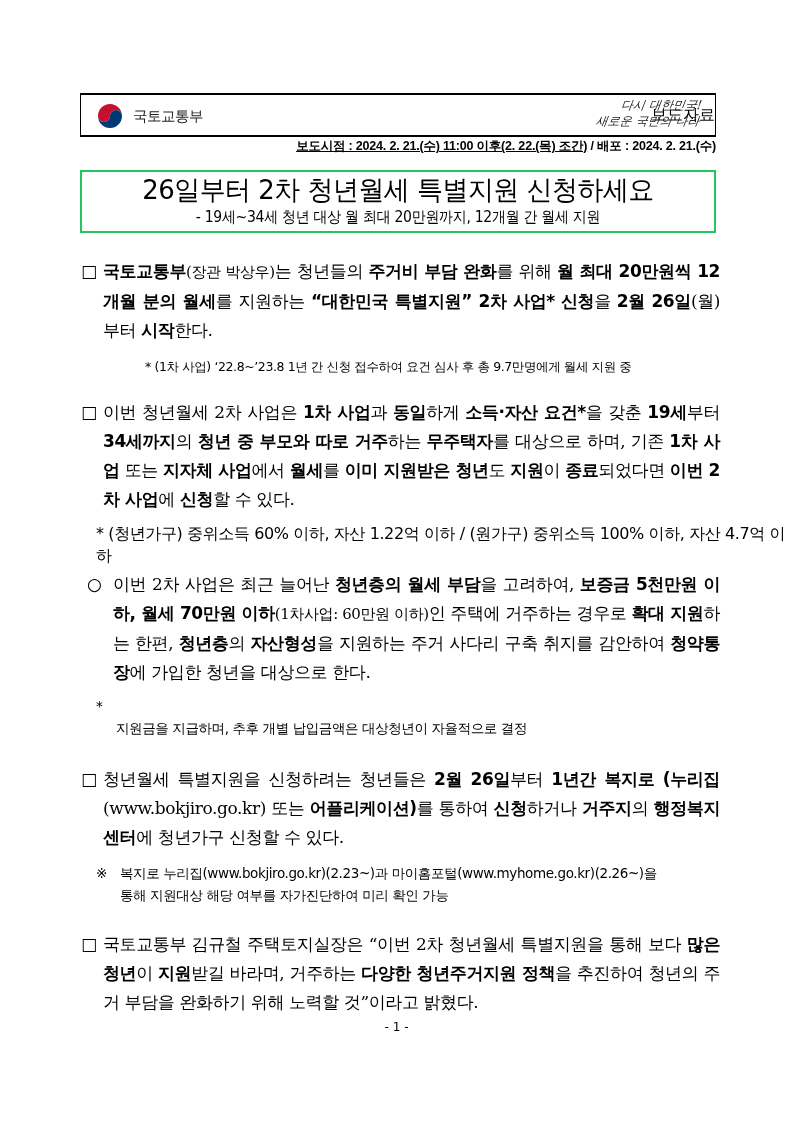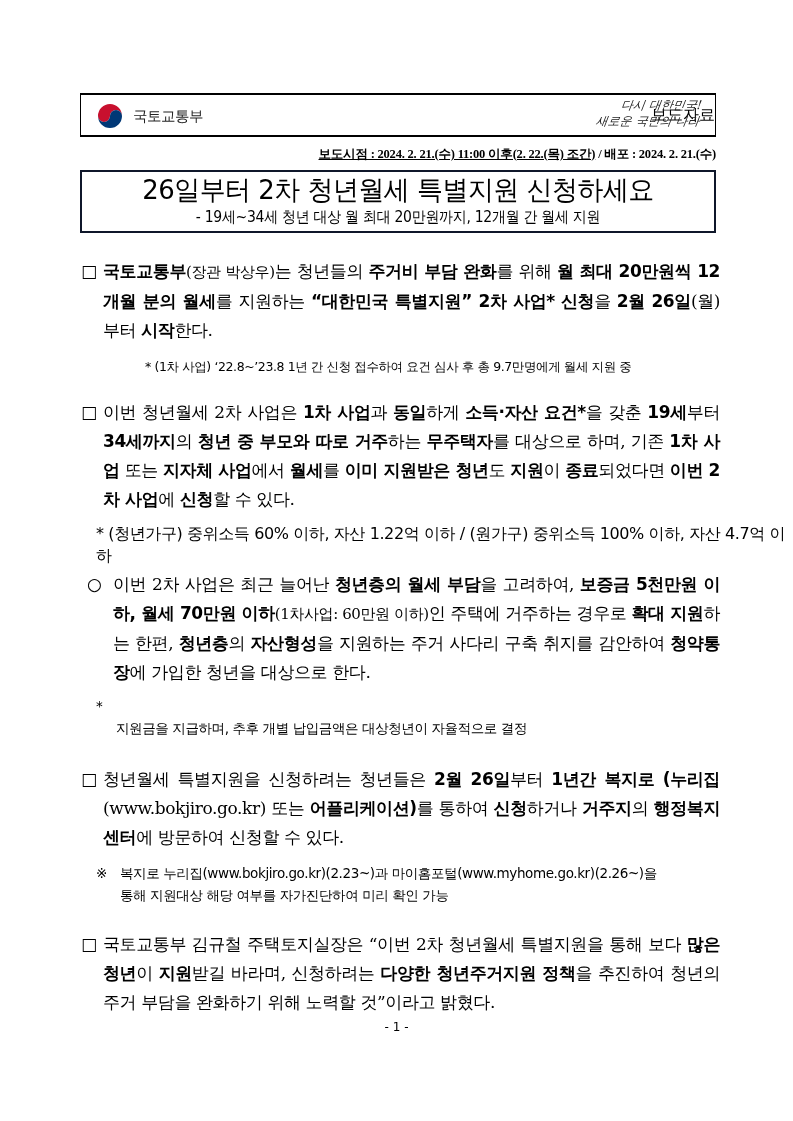--- a/index.html
+++ b/index.html
@@ -5,24 +5,24 @@
   html, body { margin: 0; padding: 0; background: #ffffff; }
   body { width: 793px; height: 1121px; position: relative; overflow: hidden; color: #000; font-family: "DejaVu Serif", serif; }
 
   .header-box { position: absolute; left: 80px; top: 93px; width: 636px; height: 44px; border-top: 2px solid #000; border-bottom: 2px solid #000; border-left: 1px solid #000; border-right: 1px solid #000; box-sizing: border-box; }
   .logo { position: absolute; left: 14px; top: 6px; display: flex; align-items: center; }
   .logo-mark { width: 30px; height: 30px; }
   .logo-text { font-family: "DejaVu Sans", sans-serif; font-size: 14.5px; margin-left: 8px; color: #222; letter-spacing: -0.5px; }
   .header-center { position: absolute; left: 0; right: 0; top: 10px; text-align: right; font-family: "DejaVu Serif", serif; font-size: 16px; color: #000000; }
   .slogan { position: absolute; right: 14px; top: 2px; font-family: "DejaVu Serif", serif; font-style: italic; font-size: 12px; line-height: 16px; text-align: right; color: #222; transform: skewX(-8deg); }
 
-  .release-line { position: absolute; right: 77px; top: 138px; font-family: Liberation Serif, serif; font-weight: bold; font-size: 12.5px; letter-spacing: -0.2px; margin-top: 8px; }
+  .release-line { position: absolute; right: 77px; top: 138px; font-family: Liberation Sans, sans-serif; font-weight: bold; font-size: 12.5px; letter-spacing: -0.2px; }
   .release-line .u { text-decoration: underline; }
 
-  .title-box { position: absolute; left: 80px; top: 170px; width: 636px; height: 63px; border: 2px solid #0f172a; box-sizing: border-box; text-align: center; }
+  .title-box { position: absolute; left: 80px; top: 170px; width: 636px; height: 63px; border: 2px solid #22c55e; box-sizing: border-box; text-align: center; }
   .title { font-family: "DejaVu Sans", sans-serif; font-size: 27px; line-height: 34px; margin-top: 1px; letter-spacing: -0.5px; transform: scaleX(0.96); }
   .subtitle { font-family: "DejaVu Sans", sans-serif; font-size: 15.5px; line-height: 20px; letter-spacing: -0.3px; transform: scaleX(0.9); }
 
   .para { position: absolute; left: 103px; width: 617px; font-family: "DejaVu Serif", serif; font-size: 17px; line-height: 29px; text-align: justify; letter-spacing: -0.4px; }
   .para .bullet { position: absolute; left: -22px; top: 0; }
   .para b { font-family: "DejaVu Sans", sans-serif; font-weight: bold; }
   .para .small { font-size: 15px; }
 
   .note { position: absolute; font-family: "DejaVu Sans", sans-serif; font-size: 12.5px; line-height: 22px; letter-spacing: -0.4px; }
 
@@ -72,26 +72,26 @@
   <span class="bullet" style="left:-26px;">○</span>
   <span><span>이번 2차 사업은 최근 늘어난 </span><b>청년층의 월세 부담</b><span>을 고려하여, </span><b>보증금 5천만원 이하, 월세 70만원 이하</b><span class="small">(1차사업: 60만원 이하)</span><span>인 주택에 거주하는 경우로 </span><b>확대 지원</b><span>하는 한편, </span><b>청년층</b><span>의 </span><b>자산형성</b><span>을 지원하는 주거 사다리 구축 취지를 감안하여 </span><b>청약통장</b><span>에 가입한 청년을 대상으로 한다.</span></span>
 </div>
 <div class="note" style="left:96px; top:695px; font-size:13.5px;">
   <span>*</span>
   <div style="padding-left:20px; white-space:nowrap;">지원금을 지급하며, 추후 개별 납입금액은 대상청년이 자율적으로 결정</div>
 </div>
 
 <div class="para" style="top:765px;">
   <span class="bullet">□</span>
-  <span><span>청년월세 특별지원을 신청하려는 청년들은 </span><b>2월 26일</b><span>부터 </span><b>1년간 복지로 (누리집</b><span>(www.bokjiro.go.kr)</span><span> 또는 </span><b>어플리케이션)</b><span>를 통하여 </span><b>신청</b><span>하거나 </span><b>거주지</b><span>의 </span><b>행정복지센터</b><span>에 방문하여 신청할 수 있다.</span></span>
+  <span><span>청년월세 특별지원을 신청하려는 청년들은 </span><b>2월 26일</b><span>부터 </span><b>1년간 복지로 (누리집</b><span>(www.bokjiro.go.kr)</span><span> 또는 </span><b>어플리케이션)</b><span>를 통하여 </span><b>신청</b><span>하거나 </span><b>거주지</b><span>의 </span><b>행정복지센터</b><span>에 청년가구 신청할 수 있다.</span></span>
 </div>
 <div class="note" style="left:96px; top:862px; font-size:13.5px;">
   <span>※</span>
   <span style="position:absolute; left:24px; white-space:nowrap;">복지로 누리집(www.bokjiro.go.kr)(2.23~)과 마이홈포털(www.myhome.go.kr)(2.26~)을</span>
   <div style="padding-left:24px; white-space:nowrap;">통해 지원대상 해당 여부를 자가진단하여 미리 확인 가능</div>
 </div>
 
 <div class="para" style="top:930px;">
   <span class="bullet">□</span>
-  <span><span>국토교통부 김규철 주택토지실장은 “이번 2차 청년월세 특별지원을 통해 보다 </span><b>많은 청년</b><span>이 </span><b>지원</b><span>받길 바라며, 신청하려는 </span><b>다양한 청년주거지원 정책</b><span>을 추진하여 청년의 주거 부담을 완화하기 위해 노력할 것”이라고 밝혔다.</span></span>
+  <span><span>국토교통부 김규철 주택토지실장은 “이번 2차 청년월세 특별지원을 통해 보다 </span><b>많은 청년</b><span>이 </span><b>지원</b><span>받길 바라며, 거주하는 </span><b>다양한 청년주거지원 정책</b><span>을 추진하여 청년의 주거 부담을 완화하기 위해 노력할 것”이라고 밝혔다.</span></span>
 </div>
 
 <div class="page-no">- 1 -</div>
 
 </body></html>

